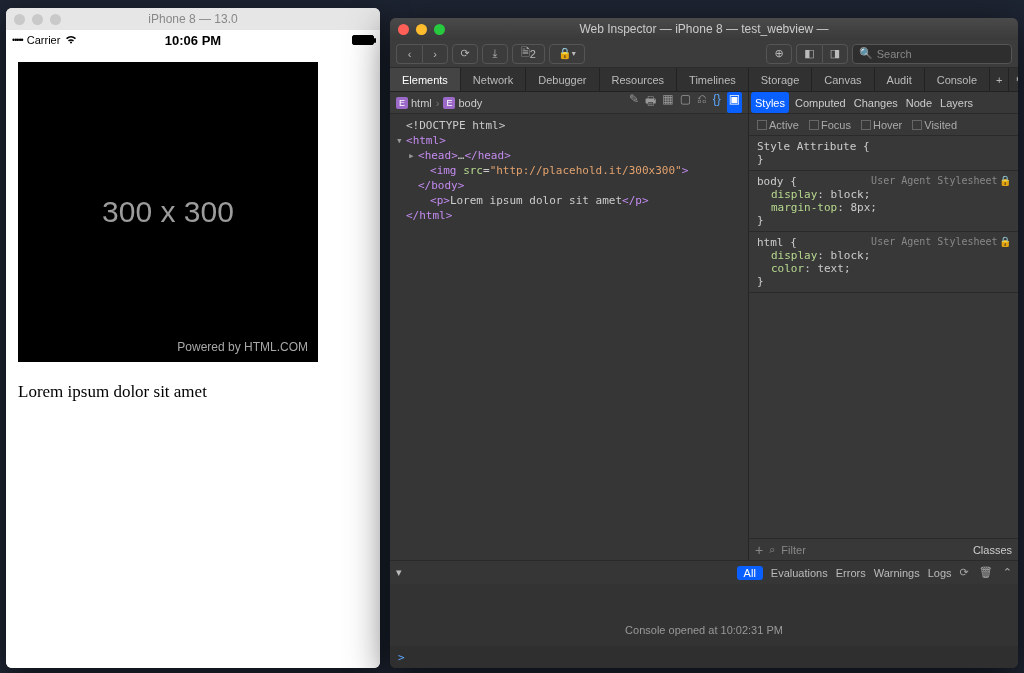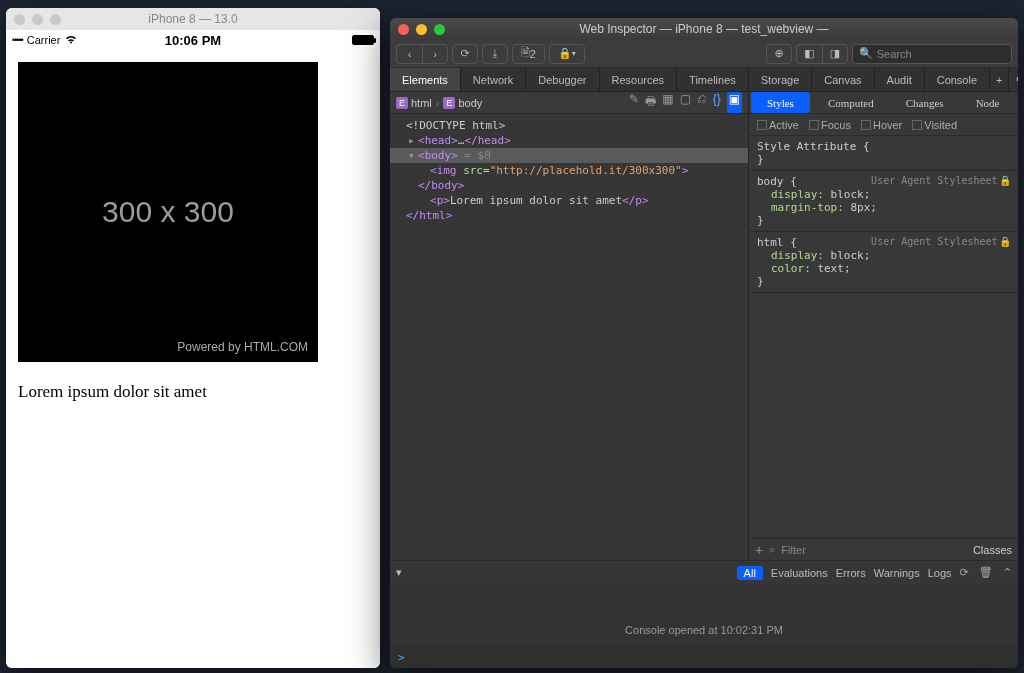--- a/index.html
+++ b/index.html
@@ -187,21 +187,21 @@
 .indent1{padding-left:18px;} .indent2{padding-left:30px;}
 .dom-arrow{display:inline-block;width:10px;color:#999;}
 .tag{color:#c38bf0;} .attr-n{color:#b7d98f;} .attr-v{color:#e2a26e;} .txt{color:#ccc;}
 .eqsel{color:#888;}
 
 .right-pane {
   width:270px; background:#383838; border-left:1px solid #262626;
   display:flex; flex-direction:column;
 }
 .rp-tabs{height:22px;display:flex;align-items:center;border-bottom:1px solid #2a2a2a;}
-.rp-tab{padding:0 16px;color:#ccc;height:100%;display:flex;align-items:center;font-family:Liberation Serif, serif;}
+.rp-tab{padding:0 4px;color:#ccc;height:100%;display:flex;align-items:center;}
 .rp-tab.active{background:#0a60ff;color:#fff;border-radius:3px;margin:2px;}
 .rp-pseudo{height:22px;display:flex;align-items:center;gap:10px;padding:0 8px;border-bottom:1px solid #2a2a2a;color:#aaa;}
 .rp-pseudo label{display:flex;align-items:center;gap:2px;}
 .chk{width:10px;height:10px;border:1px solid #666;display:inline-block;}
 
 .styles-body{flex:1;overflow:auto;font-family:Menlo,monospace;font-size:11px;}
 .style-block{border-bottom:1px solid #2a2a2a;padding:4px 8px;position:relative;}
 .sb-origin{position:absolute;right:6px;top:4px;color:#888;font-size:10px;}
 .lock{margin-left:2px;}
 .sel-name{color:#ccc;}
@@ -326,22 +326,22 @@
           <span>▦</span>
           <span>▢</span>
           <span>⎌</span>
           <span class="ci-brace">{}</span>
           <span class="ci-box-active">▣</span>
         </div>
       </div>
 
       <div class="dom-tree">
         <div class="dom-line"><span class="dom-arrow"> </span><span class="txt">&lt;!DOCTYPE html&gt;</span></div>
+        <div class="dom-line"><span class="dom-arrow">▾</span><span class="tag">&lt;<span>html</span>&gt;</span></div>
         <div class="dom-line indent1"><span class="dom-arrow">▸</span><span class="tag">&lt;<span>head</span>&gt;</span><span class="txt">…</span><span class="tag">&lt;/<span>head</span>&gt;</span></div>
-        <div class="dom-line indent1 sel"><span class="dom-arrow">▾</span><span class="tag">&lt;<span>body</span>&gt;</span><span class="eqsel"> = $0</span></div>
         <div class="dom-line indent2"><span class="dom-arrow"> </span><span class="tag">&lt;<span>img</span></span> <span class="attr-n">src</span>=<span class="attr-v">"http://placehold.it/300x300"</span><span class="tag">&gt;</span></div>
         <div class="dom-line indent1"><span class="dom-arrow"> </span><span class="tag">&lt;/<span>body</span>&gt;</span></div>
         <div class="dom-line indent2"><span class="dom-arrow"> </span><span class="tag">&lt;<span>p</span>&gt;</span><span class="txt">Lorem ipsum dolor sit amet</span><span class="tag">&lt;/<span>p</span>&gt;</span></div>
         <div class="dom-line"><span class="dom-arrow"> </span><span class="tag">&lt;/<span>html</span>&gt;</span></div>
       </div>
     </div>
 
     <div class="right-pane">
       <div class="rp-tabs">
         <div class="rp-tab active">Styles</div>

